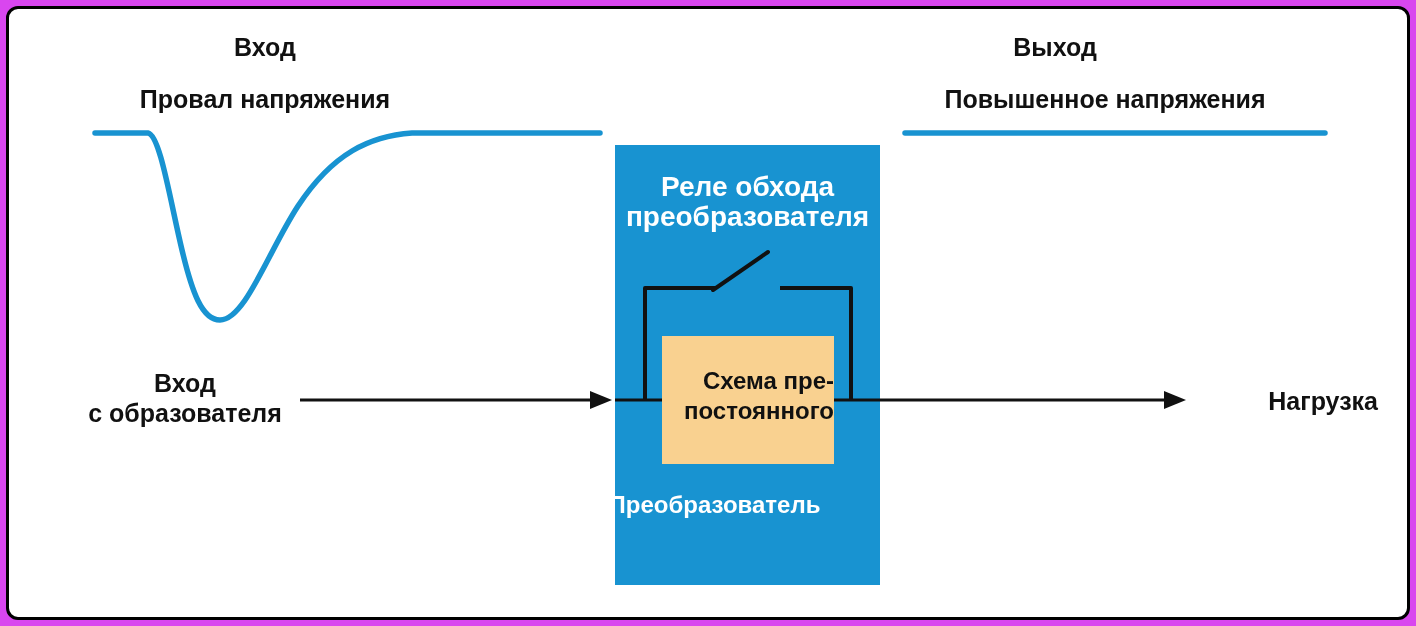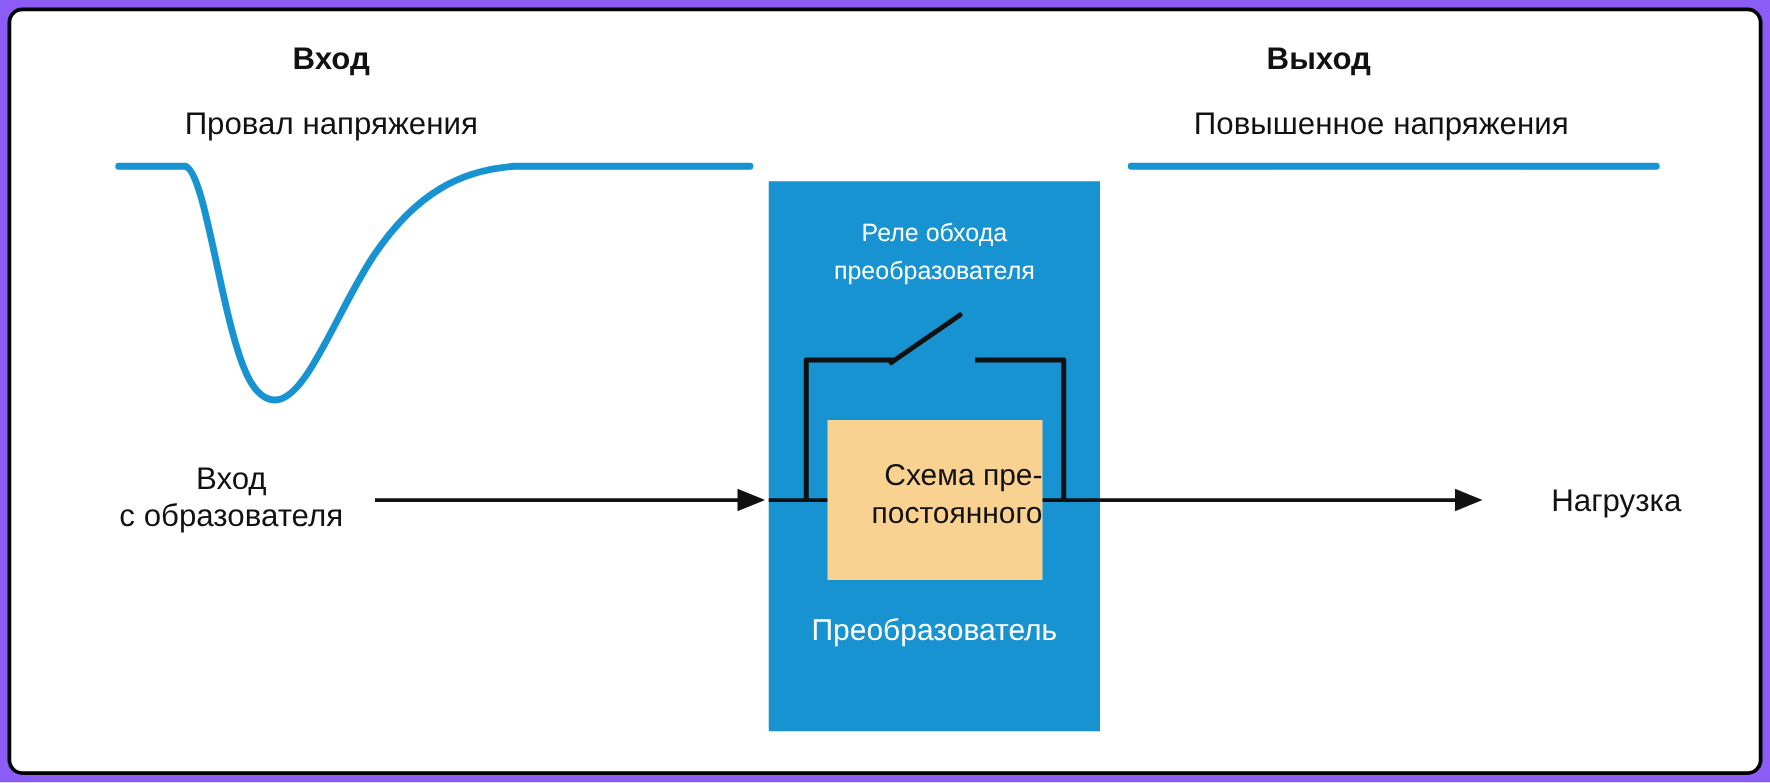--- a/index.html
+++ b/index.html
@@ -1,20 +1,20 @@
 <!DOCTYPE html>
 <html><head>
 <meta charset="utf-8">
 <style>
   html, body { margin: 0; padding: 0; background: #ffffff; }
   .stage {
     position: relative;
     width: 1416px;
     height: 626px;
-    background: #8b5cf6;
+    background: #d946ef;
     font-family: "Liberation Sans", sans-serif;
     color: #111111;
     overflow: hidden;
   }
   .frame {
     position: absolute;
     left: 6px; top: 6px; right: 6px; bottom: 6px;
     border: 3px solid #000000;
     border-radius: 12px;
     background: #ffffff;
@@ -23,34 +23,35 @@
     position: absolute;
     left: 0; top: 0;
     width: 1416px; height: 626px;
   }
   .label {
     position: absolute;
     text-align: center;
     font-size: 25px;
     line-height: 30px;
     white-space: nowrap;
+    font-weight: bold;
   }
   .label .line { display: block; }
   .bold { font-weight: bold; }
   .white { color: #ffffff; }
 
   .input-title    { left: 115px; top: 32px;  width: 300px; }
   .input-subtitle { left: 90px;  top: 84px;  width: 350px; }
   .output-title   { left: 905px; top: 32px;  width: 300px; }
   .output-subtitle{ left: 930px; top: 84px;  width: 350px; }
-  .relay-label    { left: 615px; top: 172px; width: 265px; font-size: 20px; }
+  .relay-label    { left: 615px; top: 172px; width: 265px; font-size: 28px; }
   .circuit-label  { left: 662px; top: 366px; width: 172px; font-size: 24px; text-align: right; }
-  .block-label    { left: 615px; top: 490px; width: 265px; font-size: 24px; }
+  .block-label    { left: 582px; top: 490px; width: 265px; font-size: 24px; }
   .battery-label  { left: 60px;  top: 368px; width: 250px; }
-  .load-label     { left: 1208px; top: 386px; width: 170px; text-align: center; }
+  .load-label     { left: 1208px; top: 386px; width: 170px; text-align: right; }
 </style>
 </head>
 <body>
 
 <div class="stage">
   <div class="frame"></div>
 
   <svg class="canvas" viewBox="0 0 1416 626">
 
     <rect x="615" y="145" width="265" height="440" fill="#1893d1"></rect>

